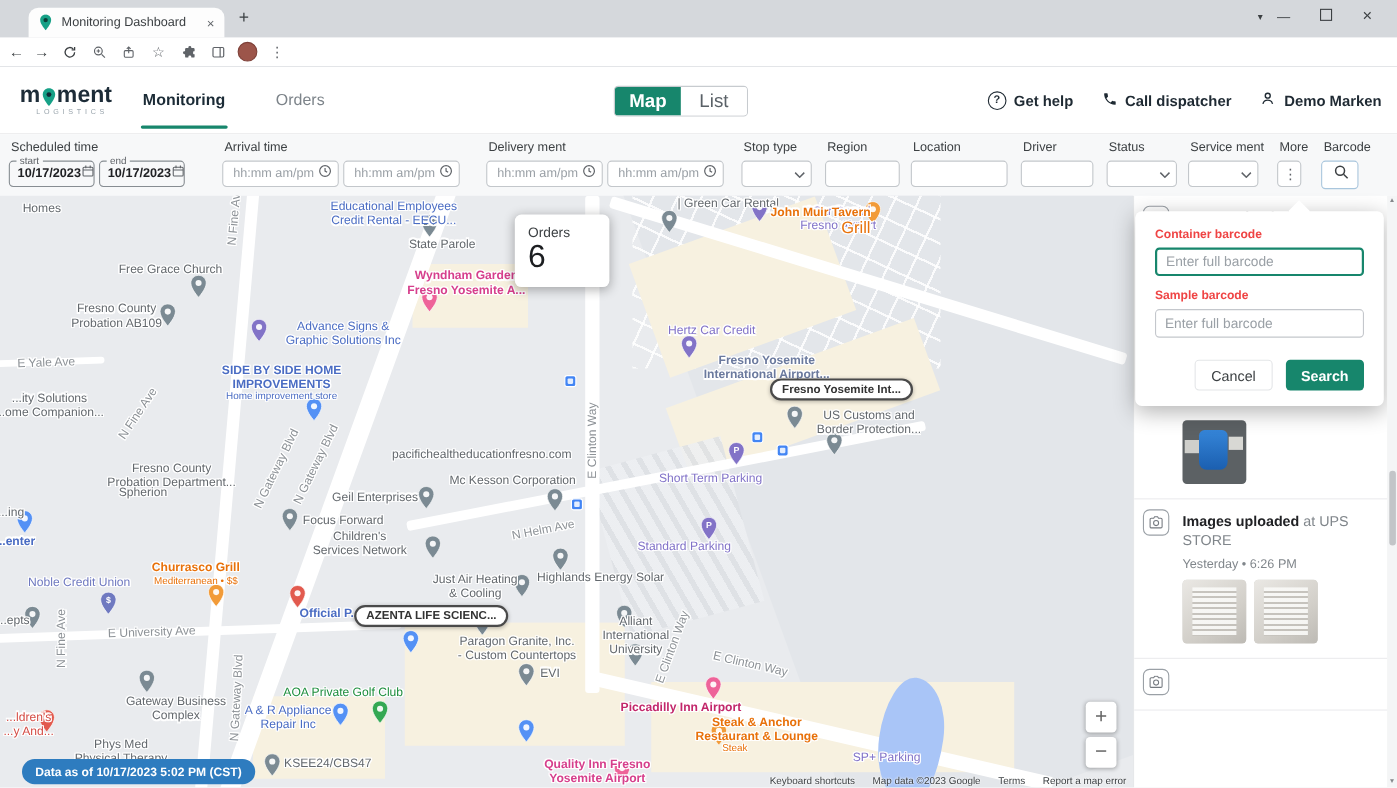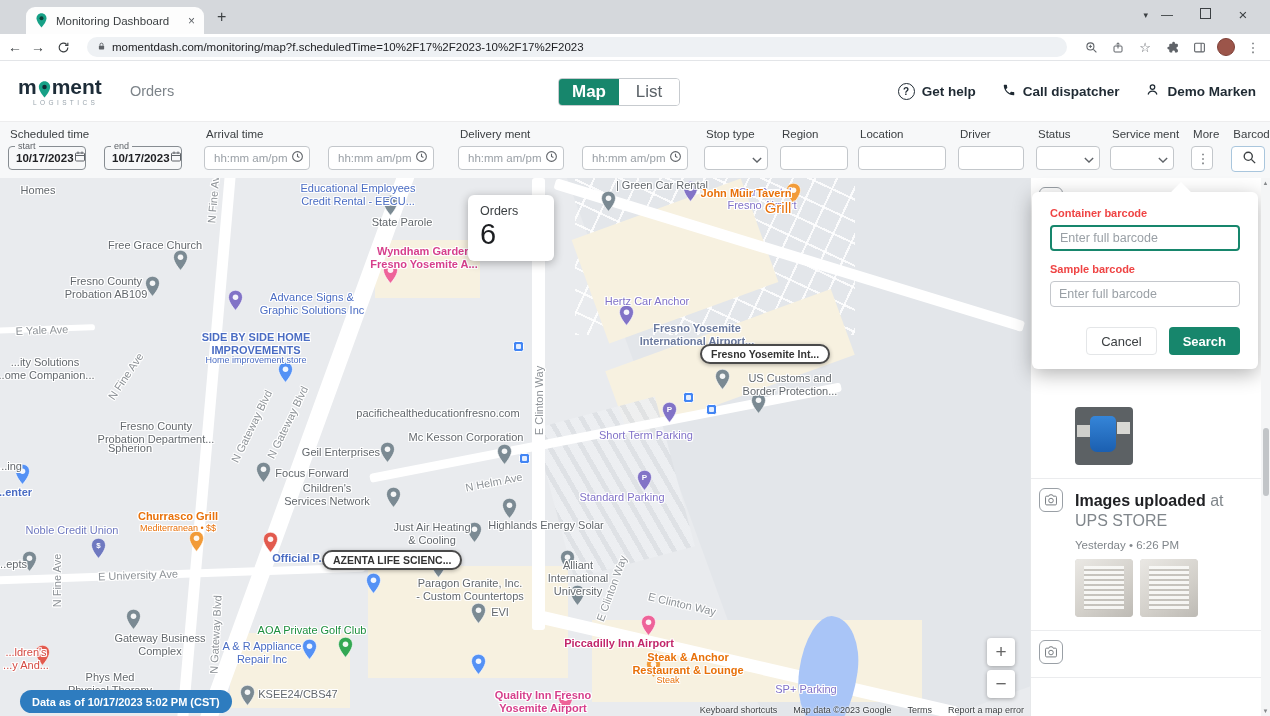--- a/index.html
+++ b/index.html
@@ -44,21 +44,21 @@
   .opt-list{background:#fff;color:#5a6167}
   .appbar-actions{position:absolute;right:14px;top:0;height:60px;display:flex;gap:26px;align-items:center}
   .action{display:flex;gap:7px;align-items:center;font-size:13.5px;color:#1f2a33;font-weight:600}
   .qicon{width:15px;height:15px;border:1.5px solid #1f2a33;border-radius:50%;font-size:10px;font-weight:bold;
          display:flex;align-items:center;justify-content:center;color:#1f2a33}
   
   .filterbar{height:58px;background:#f7f8f9;border-bottom:1px solid #e0e2e4;display:flex;
              padding:6px 0 0 8px;box-sizing:border-box;position:relative}
   .fgroup{display:flex;flex-direction:column}
   .flabel{font-size:11.5px;color:#3c4043;margin:0 0 6px 2px;white-space:nowrap}
-  .frow{display:flex;gap:18px}
+  .frow{display:flex;gap:4px}
   .fbox{height:24px;border:1px solid #c3c7cb;border-radius:4px;background:#fff;display:flex;
         align-items:center;padding:0 5px 0 7px;box-sizing:border-box}
   .datebox{width:78px;border-color:#878d92;background:#f7f8f9;position:relative}
   .notch{position:absolute;top:-6px;left:6px;font-size:9px;color:#5f6368;background:#f7f8f9;padding:0 3px}
   .dateval{font-size:11.5px;font-weight:bold;color:#202124;flex:1}
   .timebox{width:106px}
   .fbox input{border:0;outline:0;background:transparent;width:100%;font-size:11.5px;color:#202124;
               font-family:inherit;min-width:0}
   .fbox input::placeholder{color:#9aa0a6}
   .selbox{width:64px;justify-content:flex-end}
@@ -98,21 +98,21 @@
        box-shadow:0 1px 4px rgba(0,0,0,.3);display:flex;align-items:center;justify-content:center;
        font-size:19px;color:#666}
   .attribution{position:absolute;right:6px;bottom:1px;z-index:12;display:flex;gap:16px;font-size:9px;
        color:#3c4043;text-shadow:0 0 2px #fff,0 0 2px #fff}
   
   .sidebar{position:absolute;left:1030px;top:178px;width:240px;height:538px;background:#fff;
        border-left:1px solid #e6e8ea;box-sizing:border-box;overflow:hidden}
   .side-item{display:grid;grid-template-columns:36px 1fr;padding:9px 10px 13px 8px;border-bottom:1px solid #ebecee}
   .cam-badge{width:24px;height:24px;border:1.5px solid #9aa0a6;border-radius:6px;display:flex;
        align-items:center;justify-content:center;box-sizing:border-box}
-  .si-title{font-size:16px;color:#80868b;line-height:1.3;margin-top:3px}
+  .si-title{font-size:13px;color:#80868b;line-height:1.3;margin-top:3px}
   .si-title b{color:#202124}
   .si-time{font-size:11.5px;color:#80868b;margin-top:7px}
   .si-thumbs{display:flex;gap:7px;margin-top:8px}
   .thumb{width:58px;height:58px;border-radius:4px;overflow:hidden;position:relative;background:#cfcdc8}
   .th-doc::before{content:"";position:absolute;inset:0;background:linear-gradient(145deg,#eae8e4,#d2cfc9 60%,#bdbab4)}
   .th-doc::after{content:"";position:absolute;left:9px;right:9px;top:7px;bottom:7px;
        background:repeating-linear-gradient(180deg,#fafaf8 0 3px,#c4c1bb 3px 5px);opacity:.9}
   .th-blue-container{background:#5c6164}
   .th-blue-container::before{content:"";position:absolute;left:15px;top:9px;width:26px;height:36px;
        background:linear-gradient(180deg,#3585d8,#1b5fb0);border-radius:5px 5px 7px 7px}
@@ -167,29 +167,20 @@
 </div>
 <div class="toolbar">
   <span class="navbtn">←</span>
   <span class="navbtn fwd">→</span>
   <span class="tbicon">
     <svg width="13" height="13" viewBox="0 0 24 24">
         <path d="M20 12a8 8 0 1 1-2.3-5.6" fill="none" stroke="#3c4043" stroke-width="2.2"></path>
         <path d="M20 3v5h-5" fill="none" stroke="#3c4043" stroke-width="2.2"></path>
       </svg>
   </span>
-  <div class="urlbar">
-    <span>
-      <svg width="9" height="11" viewBox="0 0 24 24">
-          <rect x="5" y="10" width="14" height="10" rx="2" fill="#5f6368"></rect>
-          <path d="M8 10V7a4 4 0 0 1 8 0v3" fill="none" stroke="#5f6368" stroke-width="2.6"></path>
-        </svg>
-    </span>
-    <span class="url">momentdash.com/monitoring/map?f.scheduledTime=10%2F17%2F2023-10%2F17%2F2023</span>
-  </div>
   <span class="tbicon">
     <svg width="13" height="13" viewBox="0 0 24 24">
         <circle cx="10" cy="10" r="6.5" fill="none" stroke="#5f6368" stroke-width="2"></circle>
         <path d="M15.5 15.5L21 21" stroke="#5f6368" stroke-width="2"></path>
         <path d="M7 10h6M10 7v6" stroke="#5f6368" stroke-width="1.8"></path>
       </svg>
   </span>
   <span class="tbicon">
     <svg width="12" height="13" viewBox="0 0 24 24">
         <rect x="4" y="9" width="16" height="12" rx="2" fill="none" stroke="#5f6368" stroke-width="2"></rect>
@@ -220,20 +211,21 @@
         <svg viewBox="0 0 24 34" width="13" height="17">
             <path d="M12 .5C5.7.5.7 5.5.7 11.8c0 8.8 11.3 21 11.3 21s11.3-12.2 11.3-21C23.3 5.5 18.3.5 12 .5z" fill="#17a187"></path>
             <circle cx="12" cy="12" r="4.5" fill="#122b36"></circle>
           </svg>
       </span>
       <span>ment</span>
     </div>
     <div class="logo-sub">LOGISTICS</div>
   </div>
   <div class="nav">
+    <span class="nav-item active">Monitoring</span>
     <span class="nav-item">Orders</span>
   </div>
   <div class="toggle">
     <span class="opt opt-map">Map</span>
     <span class="opt opt-list">List</span>
   </div>
   <div class="appbar-actions">
     <span class="action">
       <span class="qicon">?</span>
       <span>Get help</span>
@@ -275,21 +267,21 @@
           <span class="notch">end</span>
           <span class="dateval">10/17/2023</span>
           <span><svg width="12" height="13" viewBox="0 0 24 24">
               <rect x="3" y="5" width="18" height="16" rx="2" fill="none" stroke="#5f6368" stroke-width="2"></rect>
               <path d="M3 10h18" stroke="#5f6368" stroke-width="2"></path>
               <path d="M8 2v5M16 2v5" stroke="#5f6368" stroke-width="2"></path>
             </svg></span>
         </div>
       </div>
     </div>
-    <div class="fgroup" style="margin-right: 24px;">
+    <div class="fgroup" style="margin-right: 24px; margin-left: 12px;">
       <div class="flabel">Arrival time</div>
       <div class="frow">
         <div class="fbox timebox">
           <input placeholder="hh:mm am/pm" style="">
           <span><svg width="13" height="13" viewBox="0 0 24 24">
               <circle cx="12" cy="12" r="9" fill="none" stroke="#5f6368" stroke-width="2"></circle>
               <path d="M12 7v5l3.5 2" fill="none" stroke="#5f6368" stroke-width="2"></path>
             </svg></span>
         </div>
         <div class="fbox timebox">
@@ -442,21 +434,21 @@
     <div class="mlabel ml-blue" style="left: 256px; top: 177px; font-size: 9px; transform: translateX(-50%);">Home improvement store</div>
     <div class="mlabel ml-gray" style="left: 45px; top: 178px; transform: translateX(-50%);">...ity Solutions
 ...ome Companion...</div>
     <div class="mlabel ml-pink" style="left: 424px; top: 67px; font-weight: bold; transform: translateX(-50%);">Wyndham Garden
 Fresno Yosemite A...</div>
     <div class="mlabel ml-gray" style="left: 662px; top: 1px; transform: translateX(-50%);">| Green Car Rental</div>
     <div class="mlabel ml-purple" style="left: 762px; top: 8px; transform: translateX(-50%);">1Car Rental
 Fresno Airport</div>
     <div class="mlabel ml-orange" style="left: 746px; top: 9px; font-weight: bold; transform: translateX(-50%);">John Muir Tavern</div>
     <div class="mlabel ml-orange" style="left: 772px; top: 21px; font-size: 15px; transform: translateX(-50%); padding-left: 12px;">Grill</div>
-    <div class="mlabel ml-purple" style="left: 647px; top: 117px; transform: translateX(-50%);">Hertz Car Anchor</div>
+    <div class="mlabel ml-purple" style="left: 647px; top: 117px; transform: translateX(-50%);">Hertz Car Credit</div>
     <div class="mlabel ml-airport" style="left: 697px; top: 144px; font-weight: bold; transform: translateX(-50%);">Fresno Yosemite
 International Airport...</div>
     <div class="mlabel ml-gray" style="left: 790px; top: 194px; transform: translateX(-50%);">US Customs and
 Border Protection...</div>
     <div class="mlabel ml-purple" style="left: 646px; top: 251px; transform: translateX(-50%);">Short Term Parking</div>
     <div class="mlabel ml-gray" style="left: 438px; top: 229px; transform: translateX(-50%);">pacifichealtheducationfresno.com</div>
     <div class="mlabel ml-gray" style="left: 466px; top: 253px; transform: translateX(-50%);">Mc Kesson Corporation</div>
     <div class="mlabel ml-gray" style="left: 341px; top: 268px; transform: translateX(-50%);">Geil Enterprises</div>
     <div class="mlabel ml-gray" style="left: 312px; top: 289px; transform: translateX(-50%);">Focus Forward</div>
     <div class="mlabel ml-gray" style="left: 327px; top: 304px; transform: translateX(-50%);">Children's

